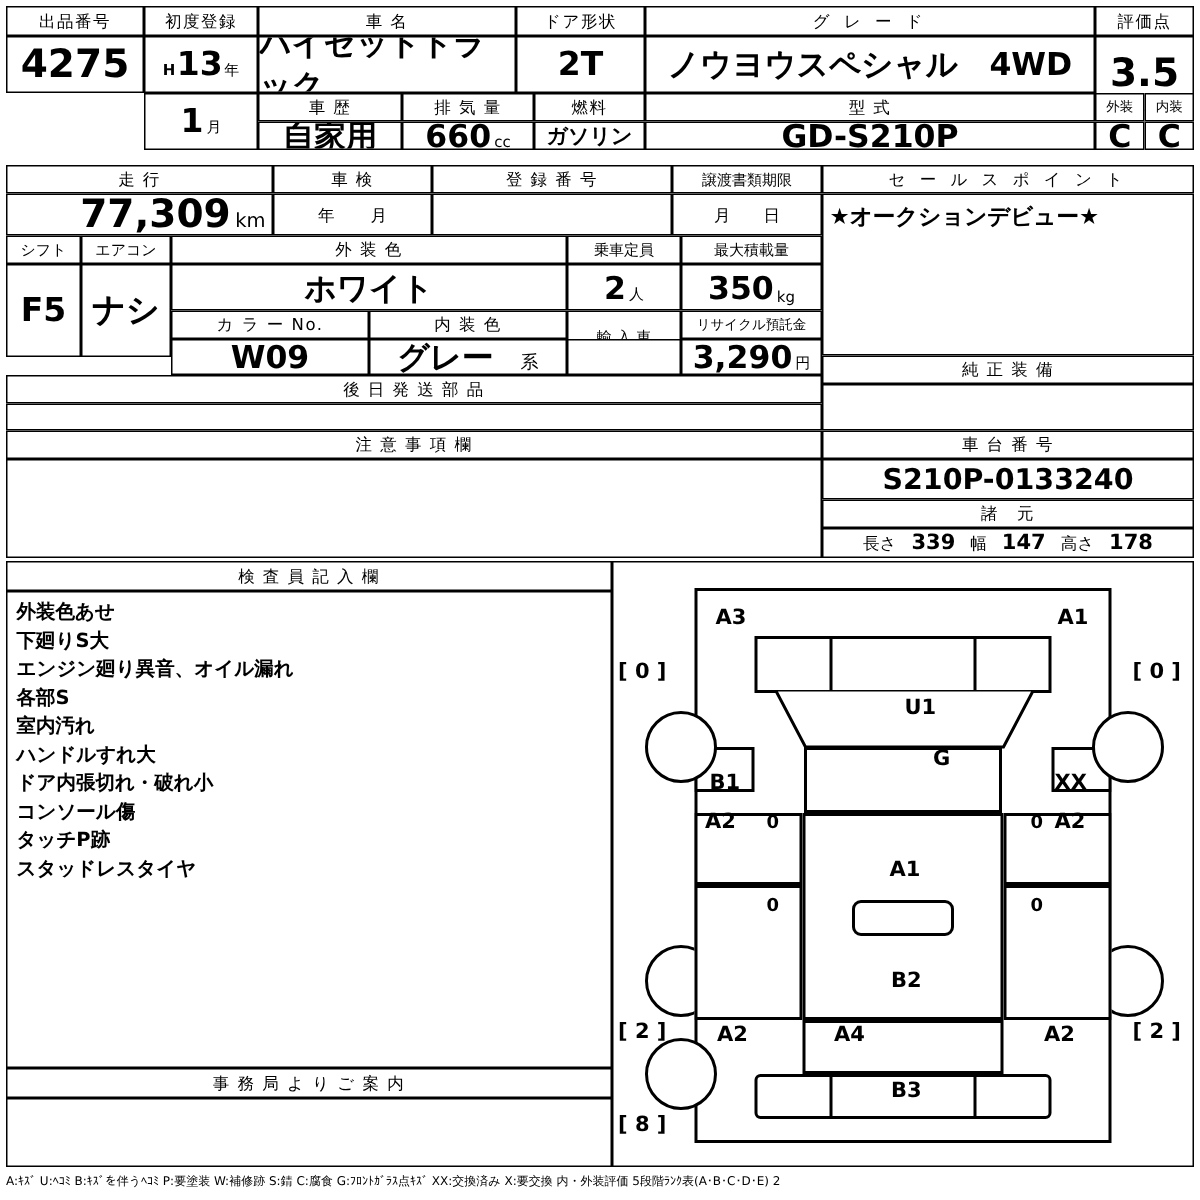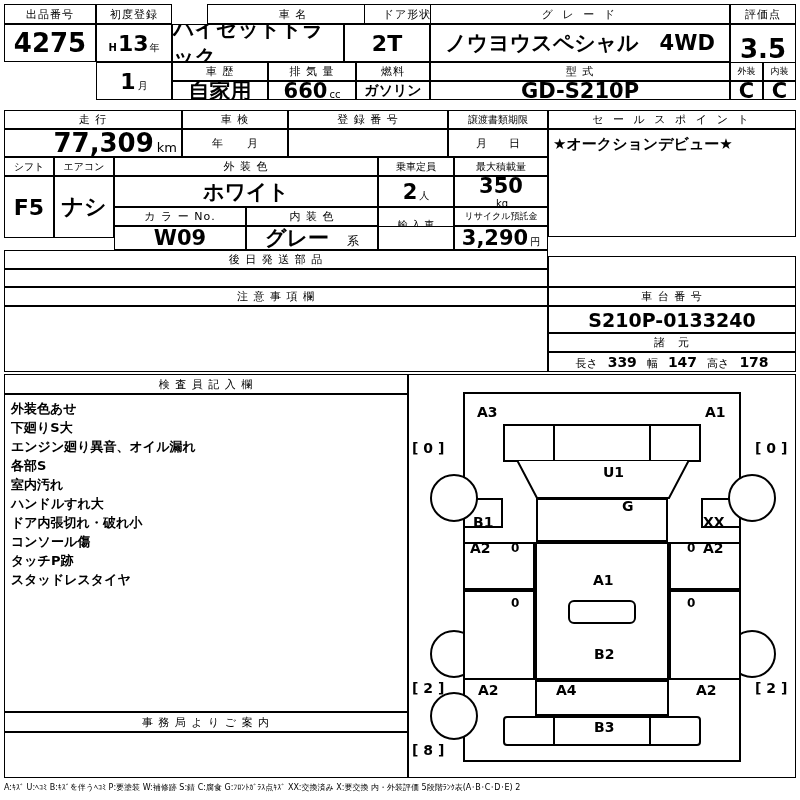--- a/index.html
+++ b/index.html
@@ -69,28 +69,28 @@
     <span class="lbl">初度登録</span>
   </div>
   <div class="bx" style="left:96px;top:24px;width:76px;height:38px;">
     <span style="display:flex;align-items:baseline;">
       <span class="sm" style="font-weight:bold;">H</span>
       <span class="big" style="margin:0 1px;">13</span>
       <span class="sm">年</span>
     </span>
   </div>
 
-  <div class="bx" style="left:172px;top:4px;width:172px;height:20px;margin-left:35px;">
+  <div class="bx" style="left:172px;top:4px;width:172px;height:20px;">
     <span class="lbl">車 名</span>
   </div>
   <div class="bx" style="left:172px;top:24px;width:172px;height:38px;">
     <span class="mid">ハイゼットトラック</span>
   </div>
 
-  <div class="bx" style="left:364px;top:4px;width:86px;height:20px;">
+  <div class="bx" style="left:344px;top:4px;width:86px;height:20px;">
     <span class="lbl">ドア形状</span>
   </div>
   <div class="bx" style="left:344px;top:24px;width:86px;height:38px;">
     <span class="big">2T</span>
   </div>
 
   <div class="bx" style="left:430px;top:4px;width:300px;height:20px;">
     <span class="lbl-sp">グ レ ー ド</span>
   </div>
   <div class="bx" style="left:430px;top:24px;width:300px;height:38px;">
@@ -219,21 +219,21 @@
     <span style="display:flex;align-items:baseline;">
       <span class="mid">2</span>
       <span class="unit">人</span>
     </span>
   </div>
 
   <div class="bx" style="left:454px;top:157px;width:94px;height:19px;">
     <span style="font-size:10px;">最大積載量</span>
   </div>
   <div class="bx" style="left:454px;top:176px;width:94px;height:31px;">
-    <span style="display:flex;align-items:center;flex-direction:column;">
+    <span style="display:flex;align-items:flex-end;">
       <span class="mid">350</span>
       <span class="unit">kg</span>
     </span>
   </div>
 
   <div class="bx" style="left:114px;top:207px;width:132px;height:19px;">
     <span class="lbl">カ ラ ー No.</span>
   </div>
   <div class="bx" style="left:246px;top:207px;width:132px;height:19px;">
     <span class="lbl">内 装 色</span>
@@ -272,20 +272,23 @@
   <div class="bx" style="left:4px;top:287px;width:544px;height:19px;">
     <span class="lbl">注 意 事 項 欄</span>
   </div>
   <div class="bx" style="left:4px;top:306px;width:544px;height:66px;"></div>
 
   <div class="bx" style="left:548px;top:110px;width:248px;height:19px;">
     <span class="lbl-sp">セ ー ル ス ポ イ ン ト</span>
   </div>
   <div class="bx left" style="left:548px;top:129px;width:248px;height:108px;align-items:flex-start;padding-top:5px;">
     <span style="font-size:15px;font-weight:bold;">★オークションデビュー★</span>
+  </div>
+  <div class="bx" style="left:548px;top:237px;width:248px;height:19px;">
+    <span class="lbl">純 正 装 備</span>
   </div>
   <div class="bx" style="left:548px;top:256px;width:248px;height:31px;"></div>
 
   <div class="bx" style="left:548px;top:287px;width:248px;height:19px;">
     <span class="lbl">車 台 番 号</span>
   </div>
   <div class="bx" style="left:548px;top:306px;width:248px;height:27px;">
     <span style="font-size:19px;font-weight:bold;">S210P-0133240</span>
   </div>
   <div class="bx" style="left:548px;top:333px;width:248px;height:19px;">

